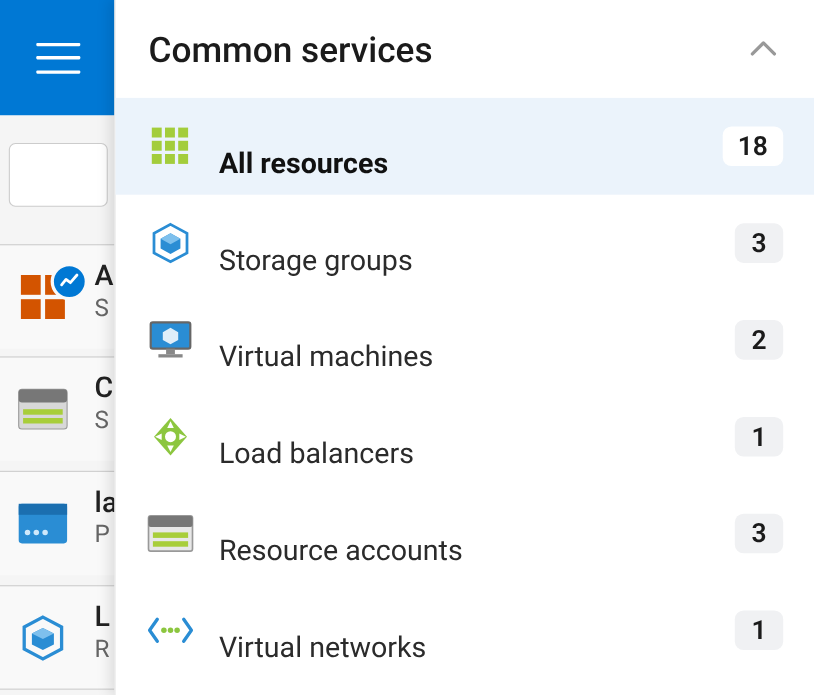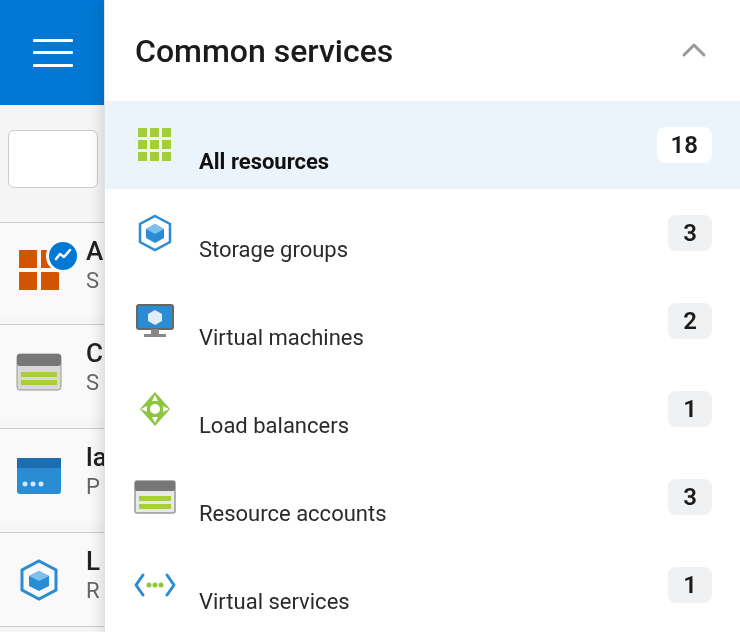--- a/index.html
+++ b/index.html
@@ -81,21 +81,21 @@
       height: 632px;
       background: #fff;
       box-shadow: -4px 0 12px rgba(0,0,0,0.12);
       border-left: 1px solid #e2e2e2;
     }
     .panel-header {
       display: flex;
       align-items: center;
       justify-content: space-between;
       padding: 22px 30px 22px 30px;
-      height: 101px;
+      height: 89px;
     }
     .panel-title {
       font-size: 32px;
       font-weight: 500;
       color: #1b1b1b;
     }
     .collapse-chevron {
       width: 32px; height: 32px;
       display:flex;align-items:center;justify-content:center;
     }
@@ -112,21 +112,21 @@
     .service-item.selected {
       background: #ebf3fb;
       font-weight: 600;
     }
     .service-icon {
       width: 44px; height: 44px;
       display: flex; align-items: center; justify-content: center;
       flex-shrink: 0;
     }
     .service-label {
-      font-size: 22px;
+      font-size: 26px;
       color: #2b2b2b;
       margin-left: 22px;
       flex: 1;
       margin-top: 32px;
     }
     .service-item.selected .service-label { color:#111; font-weight:700; }
     .count-badge {
       font-size: 24px;
       font-weight: 600;
       color: #1b1b1b;
@@ -317,18 +317,18 @@
     <div class="service-item">
       <div class="service-icon">
         <svg width="44" height="28" viewBox="0 0 44 28">
           <path d="M10 4 L3 14 L10 24" fill="none" stroke="#2a8dd4" stroke-width="3" stroke-linecap="round" stroke-linejoin="round"></path>
           <path d="M34 4 L41 14 L34 24" fill="none" stroke="#2a8dd4" stroke-width="3" stroke-linecap="round" stroke-linejoin="round"></path>
           <circle cx="16" cy="14" r="2.5" fill="#8cc63f"></circle>
           <circle cx="22" cy="14" r="2.5" fill="#8cc63f"></circle>
           <circle cx="28" cy="14" r="2.5" fill="#8cc63f"></circle>
         </svg>
       </div>
-      <div class="service-label">Virtual services</div>
+      <div class="service-label">Virtual networks</div>
       <div class="count-badge">1</div>
     </div>
 
   </div>
 </div>
 
 </body></html>

